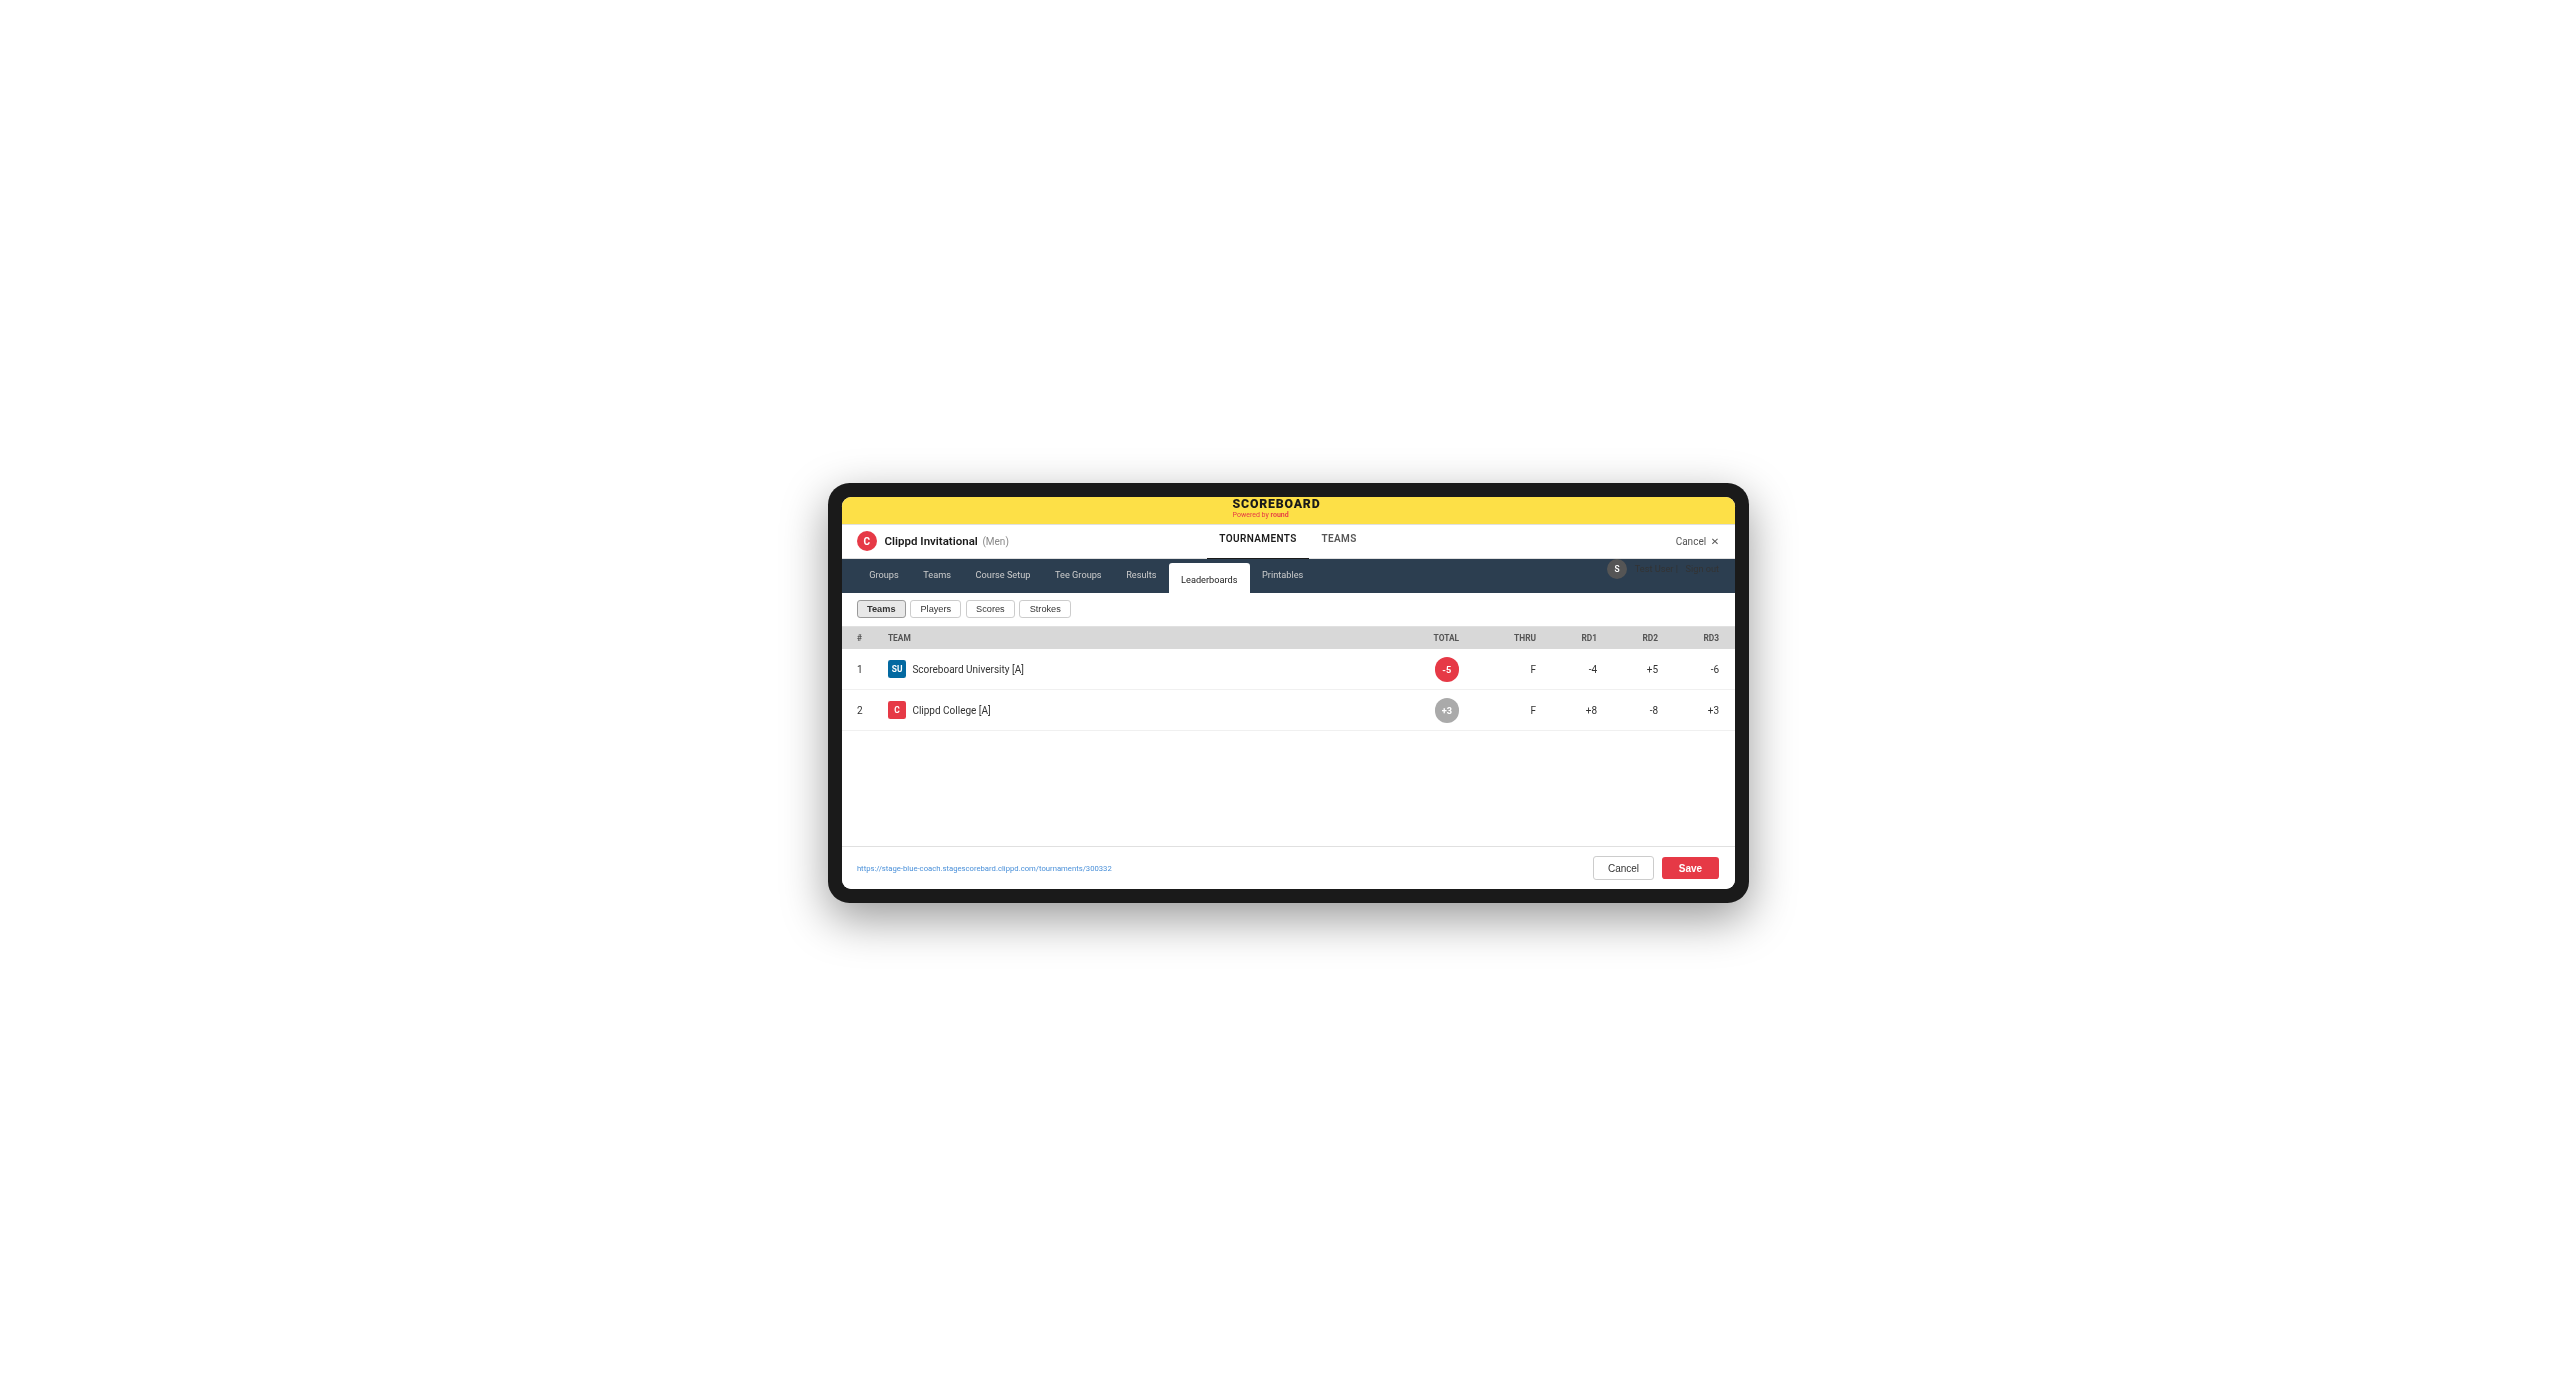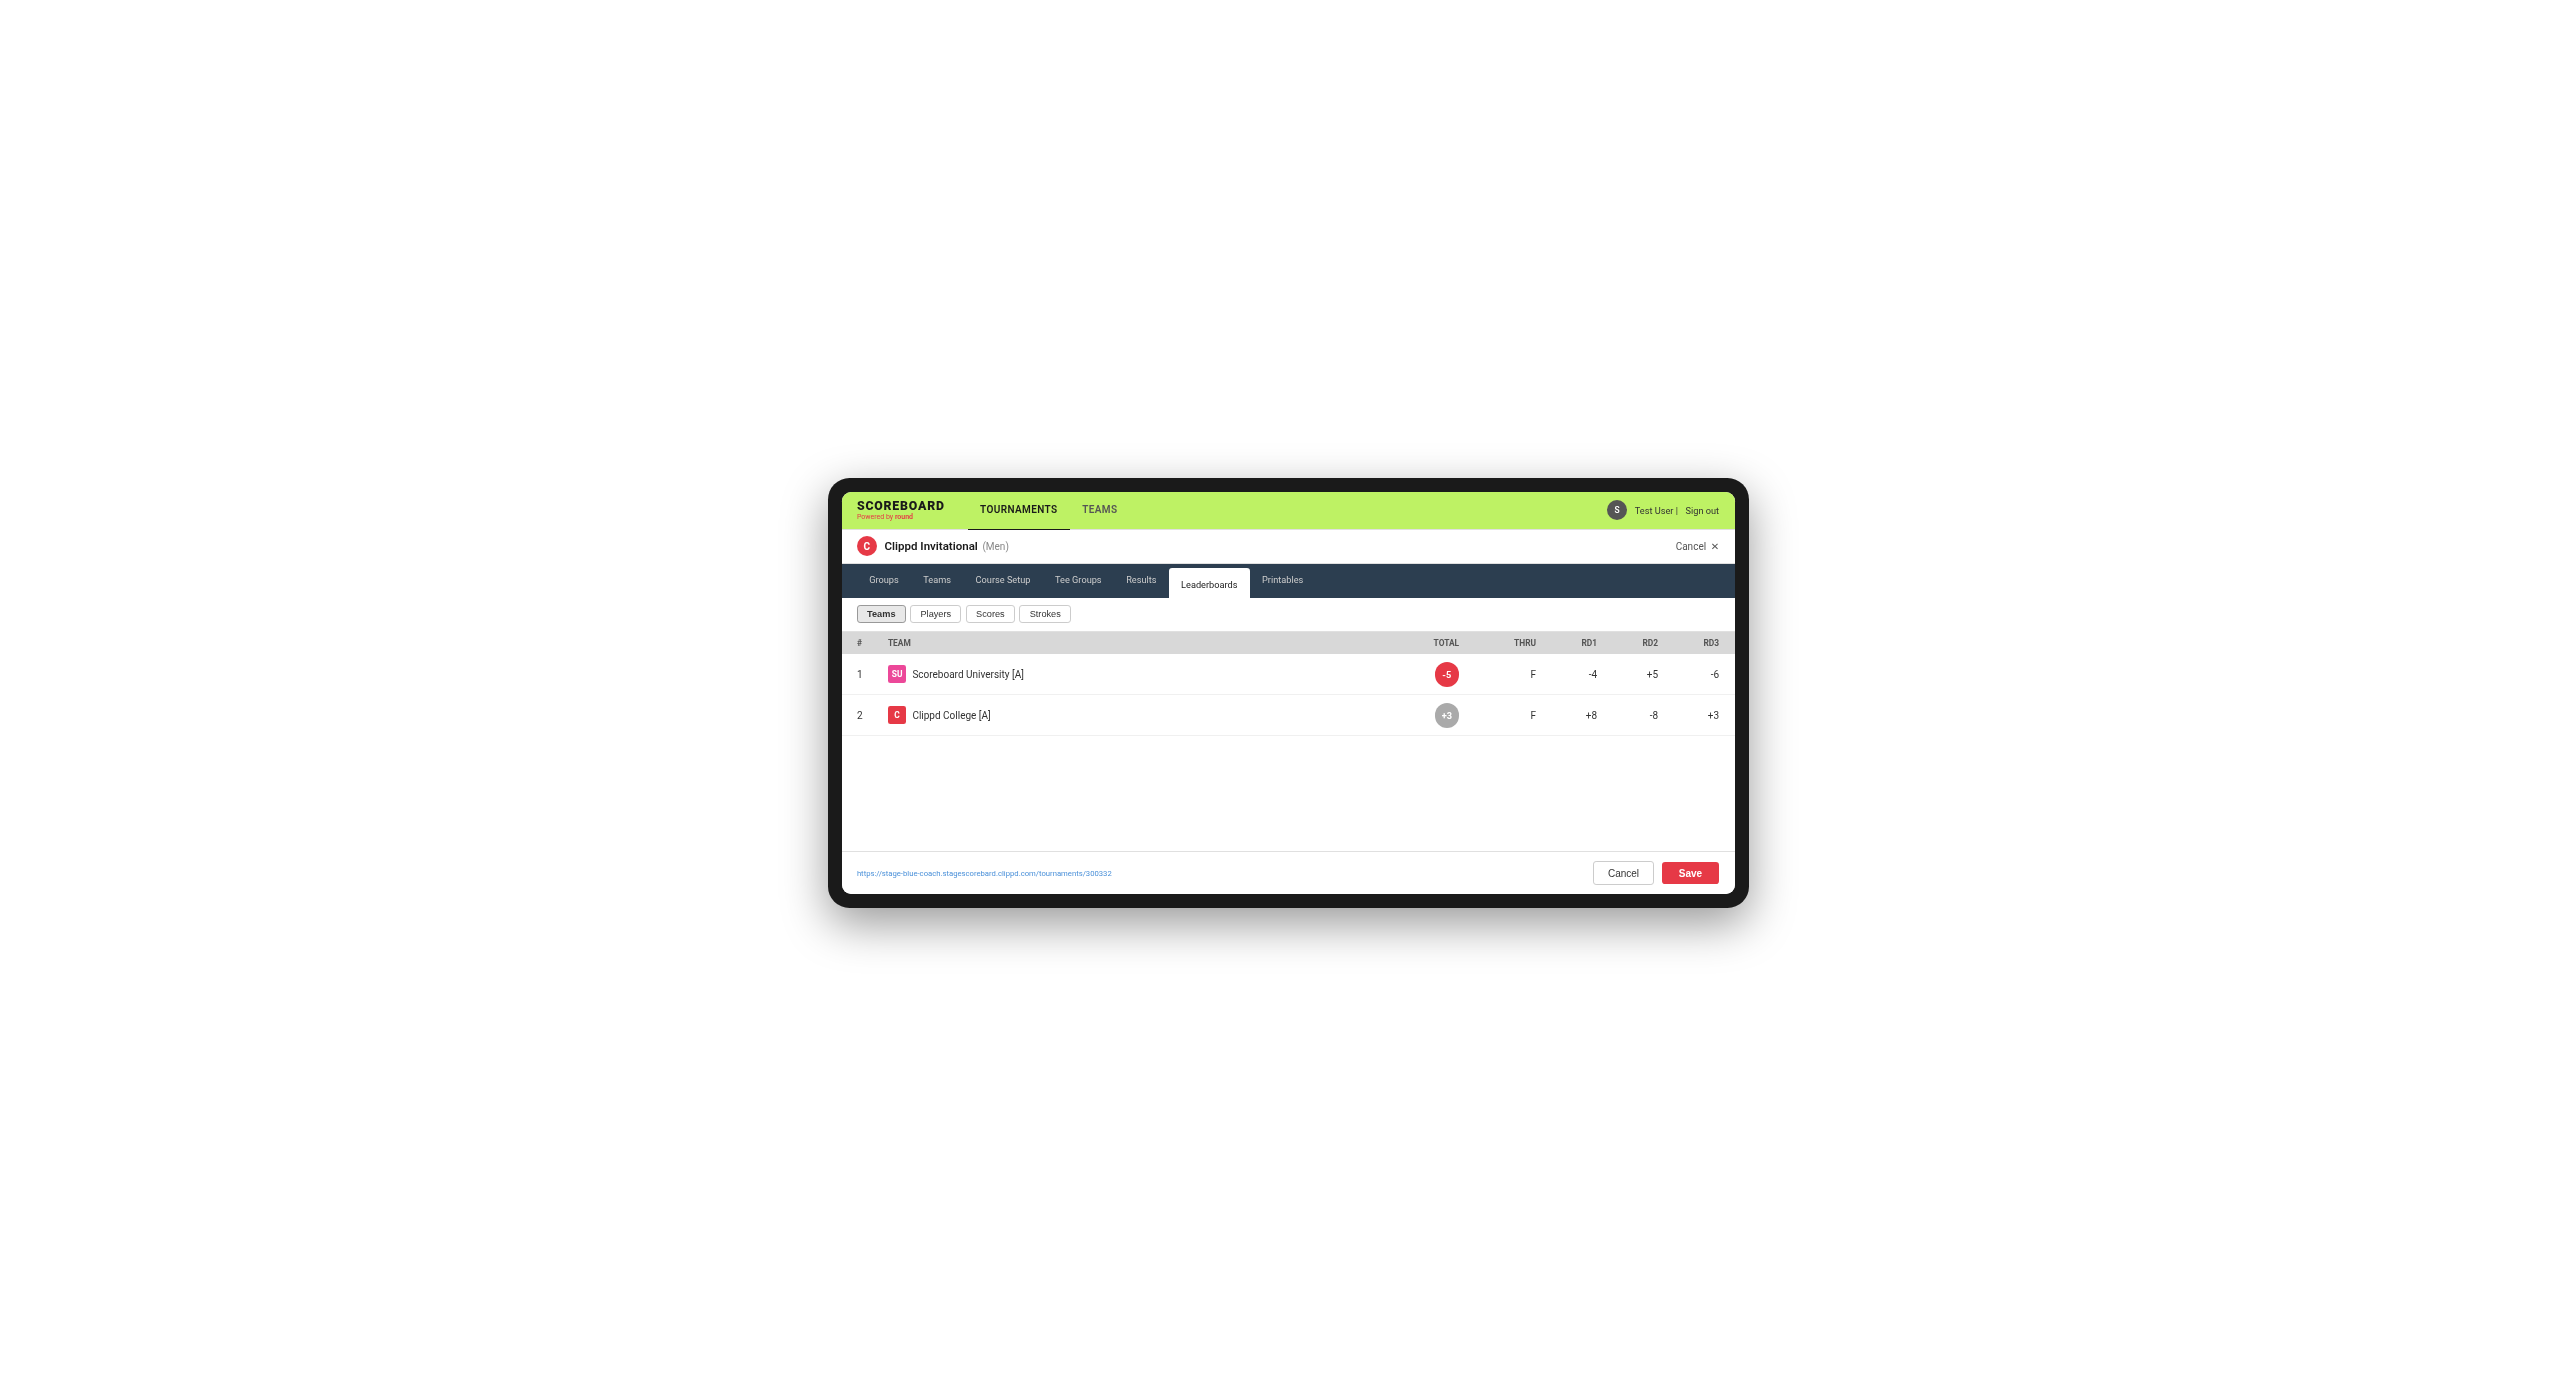--- a/index.html
+++ b/index.html
@@ -36,26 +36,27 @@
       padding: 14px;
       box-shadow: 0 15.4px 46px rgba(0,0,0,0.4);
     }
     .tablet-screen {
       background: #f5f5f5;
       border-radius: 9.2px;
       overflow: hidden;
     }
     
     .app-header {
-      background: #bef264;
+      background: #fde047;
       border-bottom: 0.8px solid #e0e0e0;
       display: flex;
       align-items: center;
       padding: 0 15.4px;
-      height: 38px;
+      height: 28px;
+      flex-direction: column;
     }
     .logo-area {
       display: flex;
       flex-direction: column;
       margin-right: 23px;
     }
     .logo-title {
       font-size: 12.3px;
       font-weight: 900;
       letter-spacing: 0.8px;
@@ -249,21 +250,21 @@
       border-radius: 2.3px;
       display: flex;
       align-items: center;
       justify-content: center;
       font-size: 8.4px;
       font-weight: 700;
       color: white;
       flex-shrink: 0;
     }
     .team-logo-su {
-      background: #ec4899;
+      background: #0369a1;
     }
     .team-logo-c {
       background: #e63946;
     }
     .score-badge {
       display: inline-flex;
       align-items: center;
       justify-content: center;
       width: 24.6px;
       height: 24.6px;

